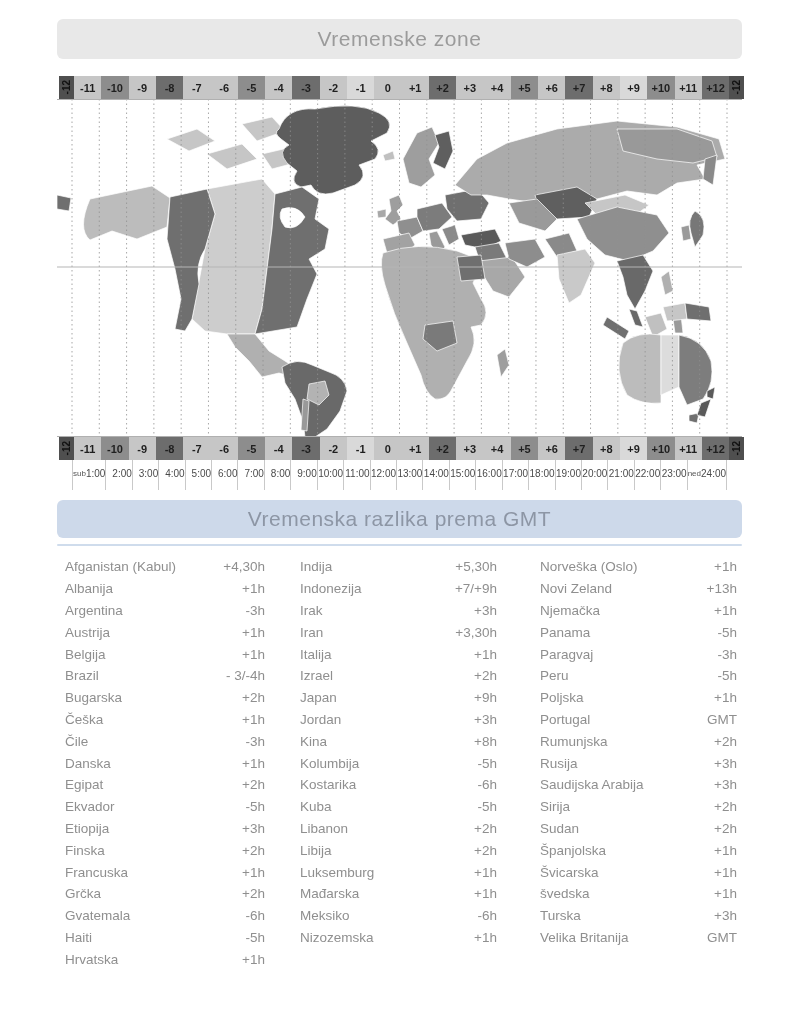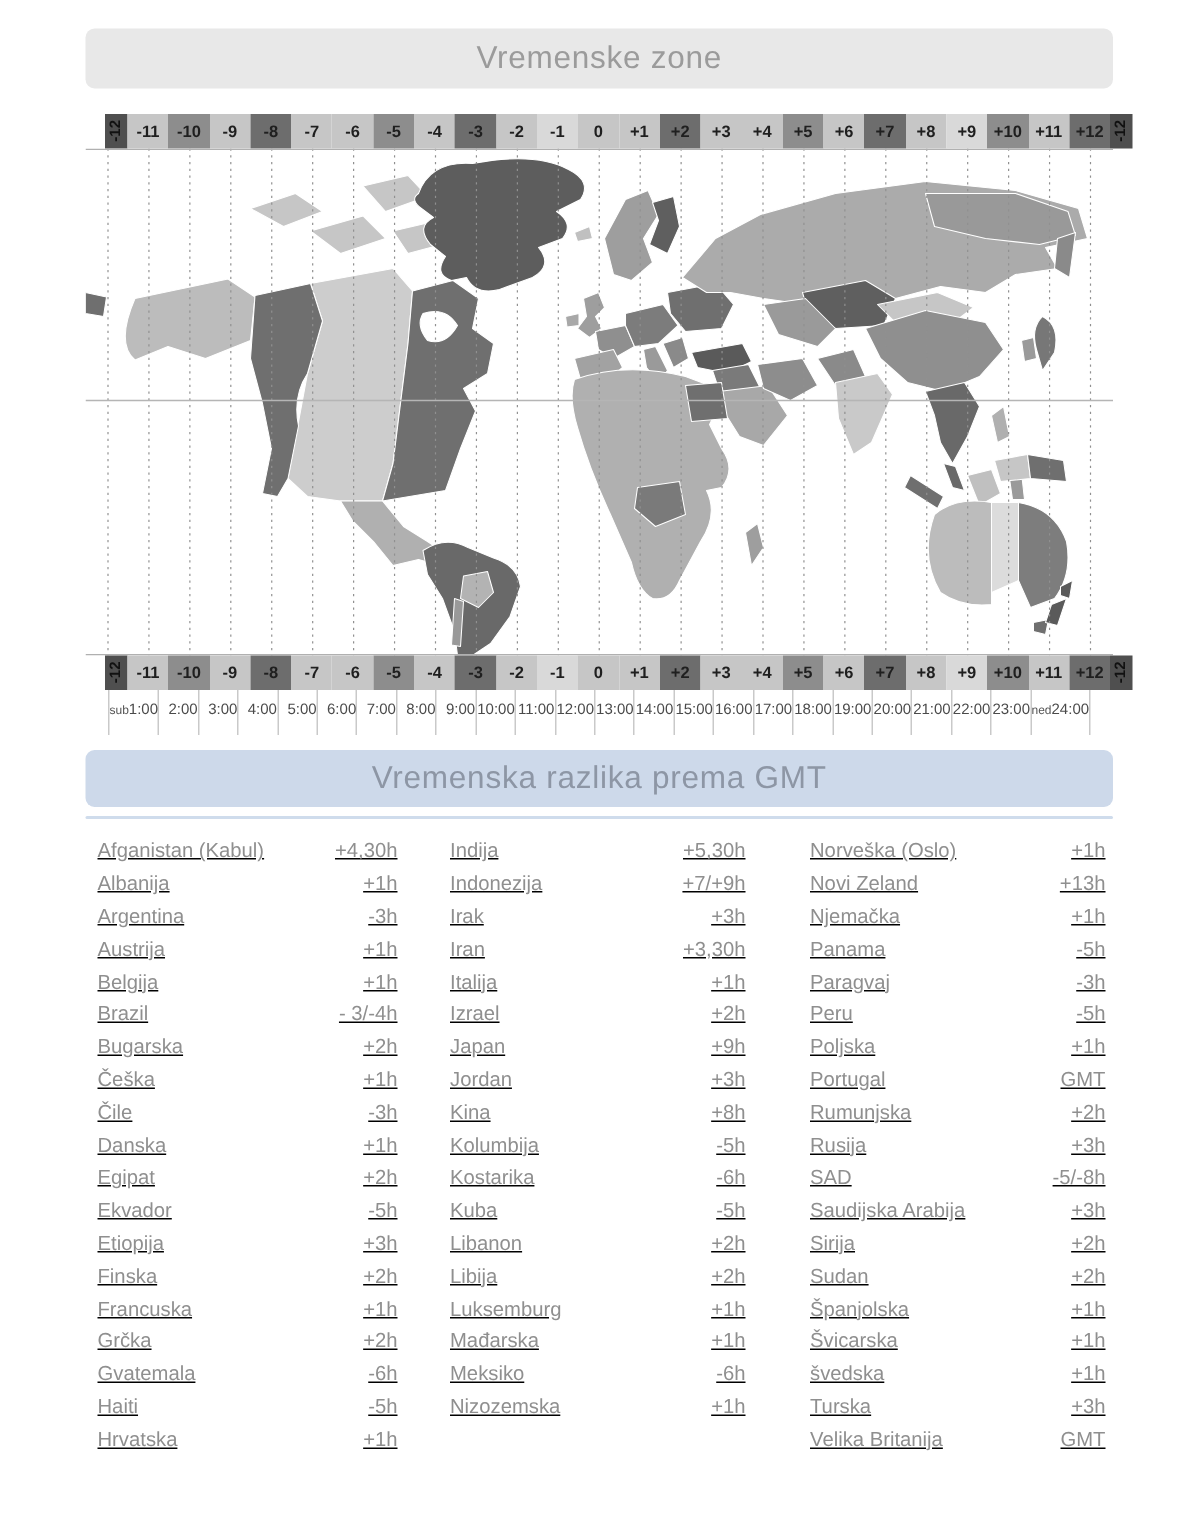--- a/index.html
+++ b/index.html
@@ -9,21 +9,21 @@
   .page { position:absolute; left:0; top:0; width:800px; height:1024px; }
 
   .bar { position:absolute; left:57px; width:685px; height:40px; border-radius:6px;
          display:flex; align-items:center; justify-content:center;
          font-size:21px; font-weight:300; letter-spacing:0.5px; }
   .bar.gray { top:19px; background:#e8e8e8; color:#9b9b9b; }
   .bar.blue { top:500px; background:#cdd9ea; color:#8d96a5; height:38px; }
   .blue-line { position:absolute; left:57px; top:544px; width:685px; height:2px;
                background:#cfdcec; border-radius:1px; }
 
-  .strip { position:absolute; left:70px; width:685px; height:23px; display:flex; }
+  .strip { position:absolute; left:59px; width:685px; height:23px; display:flex; }
   .strip.top { top:76px; } .strip.bottom { top:437px; }
   .cell { flex:1 1 0; display:flex; align-items:center; justify-content:center;
           font-size:11px; font-weight:700; color:#1f1f1f; }
   .cell.shade-light   { background:#c6c6c6; }
   .cell.shade-lighter { background:#d9d9d9; }
   .cell.shade-mid     { background:#8d8d8d; }
   .cell.shade-dark    { background:#6d6d6d; }
   .cell.edge { flex:0 0 15px; background:#4f4f4f; color:#111; overflow:hidden; }
   .cell.edge span { writing-mode:vertical-rl; transform:rotate(180deg);
                     font-size:10px; letter-spacing:0; }
@@ -32,21 +32,21 @@
 
   .times { position:absolute; left:57px; top:460px; width:685px; height:30px; display:flex; }
   .times .spacer { flex:0 0 15px; }
   .tcell { flex:1 1 0; display:flex; flex-direction:row; align-items:center;
            justify-content:flex-end; padding-bottom:3px; border-right:1px solid #c9c9c9; }
   .tcell:nth-child(2) { border-left:1px solid #c9c9c9; }
   .tcell .day  { font-size:8px; color:#555; line-height:9px; }
   .tcell .time { font-size:10px; color:#4a4a4a; line-height:12px; }
 
   .gmt-table { position:absolute; left:57px; top:556px; width:685px; display:flex; }
-  .gcol { display:flex; flex-direction:column;text-decoration:underline; }
+  .gcol { display:flex; flex-direction:column; }
   .gcol.c1 { margin-left:8px;   width:200px; }
   .gcol.c2 { margin-left:35px;  width:197px; }
   .gcol.c3 { margin-left:43px;  width:197px; }
   .grow { height:21.8px; display:flex; align-items:center; justify-content:space-between;
           font-size:13.5px; color:#8f8f8f; }
   .grow .country { text-align:left; white-space:nowrap; }
   .grow .offset  { text-align:right; white-space:nowrap; }
 </style>
 </head>
 <body>
@@ -505,24 +505,20 @@
         </div>
         <div class="grow">
           <span class="country">Rumunjska</span>
           <span class="offset">+2h</span>
         </div>
         <div class="grow">
           <span class="country">Rusija</span>
           <span class="offset">+3h</span>
         </div>
         <div class="grow">
-          <span class="country">SAD</span>
-          <span class="offset">-5/-8h</span>
-        </div>
-        <div class="grow">
           <span class="country">Saudijska Arabija</span>
           <span class="offset">+3h</span>
         </div>
         <div class="grow">
           <span class="country">Sirija</span>
           <span class="offset">+2h</span>
         </div>
         <div class="grow">
           <span class="country">Sudan</span>
           <span class="offset">+2h</span>

